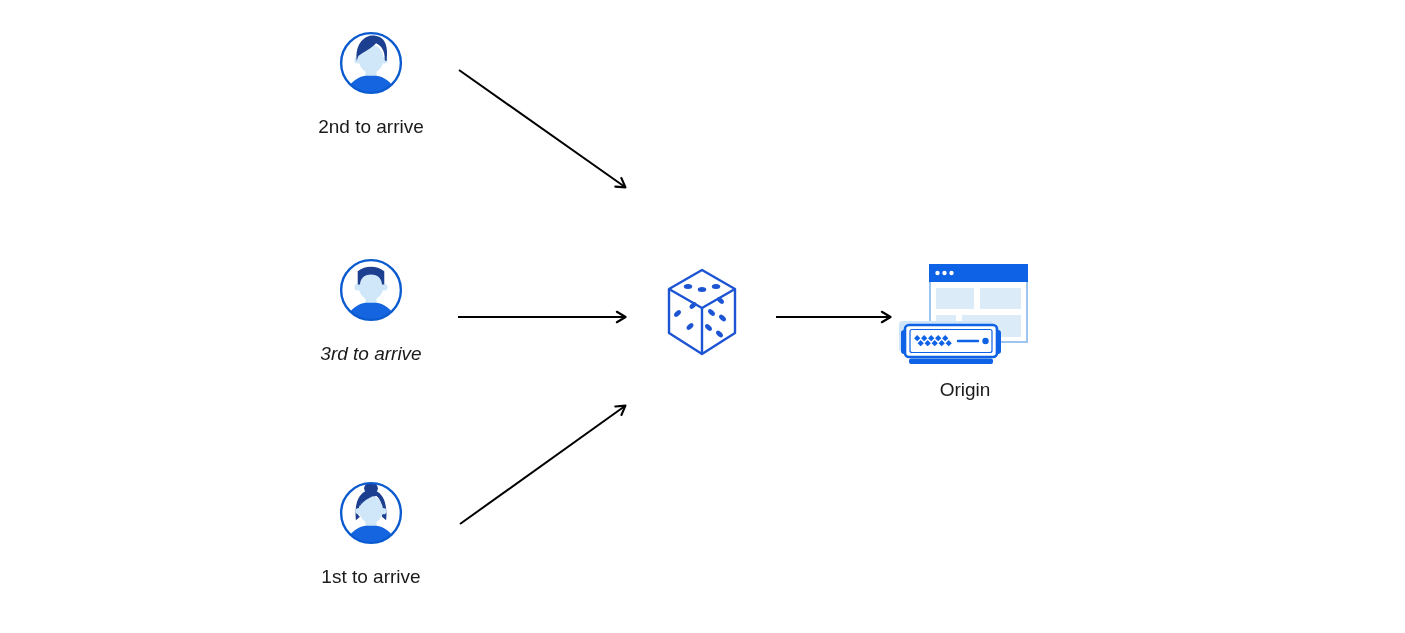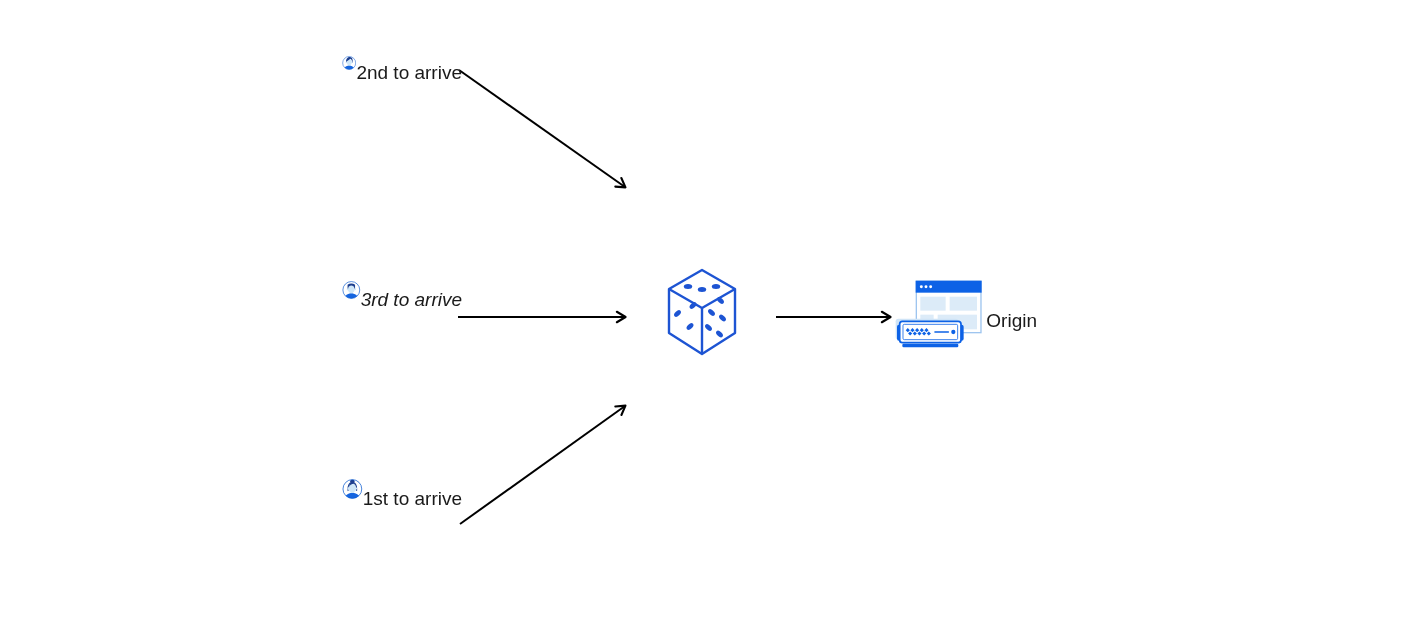--- a/index.html
+++ b/index.html
@@ -4,30 +4,30 @@
 <style>
   html,body{margin:0;padding:0;background:#fff;}
   .canvas{
     position:relative;
     width:1405px;height:633px;
     background:#ffffff;
     font-family:"Liberation Sans","DejaVu Sans",sans-serif;
     overflow:hidden;
   }
   .arrows{position:absolute;left:0;top:0;width:1405px;height:633px;}
-  .actor{position:absolute;width:120px;display:flex;flex-direction:row;align-items:center;margin-left:31px;}
+  .actor{position:absolute;width:120px;display:flex;flex-direction:column;align-items:center;}
   .actor .avatar{width:66px;height:66px;display:block;}
   .node-label{
     margin-top:20px;
     font-size:19px;line-height:22px;
     color:#1a1a1a;
     text-align:center;white-space:nowrap;
   }
   .dice-wrap{position:absolute;left:666px;top:267px;width:72px;height:90px;}
-  .origin-wrap{position:absolute;left:893px;top:262px;width:144px;display:flex;align-items:center;}
+  .origin-wrap{position:absolute;left:893px;top:262px;width:144px;display:flex;flex-direction:column;align-items:center;}
   .origin-wrap .origin-art{width:140px;height:104px;display:block;}
   .origin-wrap .node-label{margin-top:13px;}
 </style>
 </head>
 <body>
 
 <div class="canvas">
 
   <svg class="arrows" viewBox="0 0 1405 633">
     <defs>
@@ -76,21 +76,21 @@
         <circle cx="21.5" cy="33" r="3.6" fill="#cfe7f8"></circle>
         <circle cx="50.5" cy="33" r="3.6" fill="#cfe7f8"></circle>
         <ellipse cx="36" cy="31.5" rx="13.5" ry="15.5" fill="#cfe7f8"></ellipse>
         <path d="M21.5,30 L21.5,15.5 C30,9 42,9 50.5,15.5 L50.5,30 L48,30 C47.5,22 42,19 36,19 C30,19 24.5,22 24,30 Z" fill="#1d3f8f"></path>
       </g>
       <circle cx="36" cy="36" r="32.6" fill="none" stroke="#0b5bd0" stroke-width="2.6"></circle>
     </svg>
     <div class="node-label">3rd to arrive</div>
   </div>
 
-  <div class="actor" style="left:311px;top:456px;">
+  <div class="actor" style="left:311px;top:480px;">
     <svg class="avatar" viewBox="0 0 72 72">
       <defs>
           <clipPath id="c3">
             <circle cx="36" cy="36" r="32.6"></circle>
           </clipPath>
         </defs>
       <circle cx="36" cy="36" r="32.6" fill="#ffffff"></circle>
       <g clip-path="url(#c3)">
         <ellipse cx="36" cy="9" rx="7.5" ry="6.5" fill="#1d3f8f"></ellipse>
         <path d="M19.5,44 C17,18 28,11 36,11 C44,11 55,18 52.5,44 L48,40 C49,28 46,20 42,17 C35,21 27,24 23.5,29 C21.5,32.5 20.5,38 24,40 Z" fill="#1d3f8f"></path>

